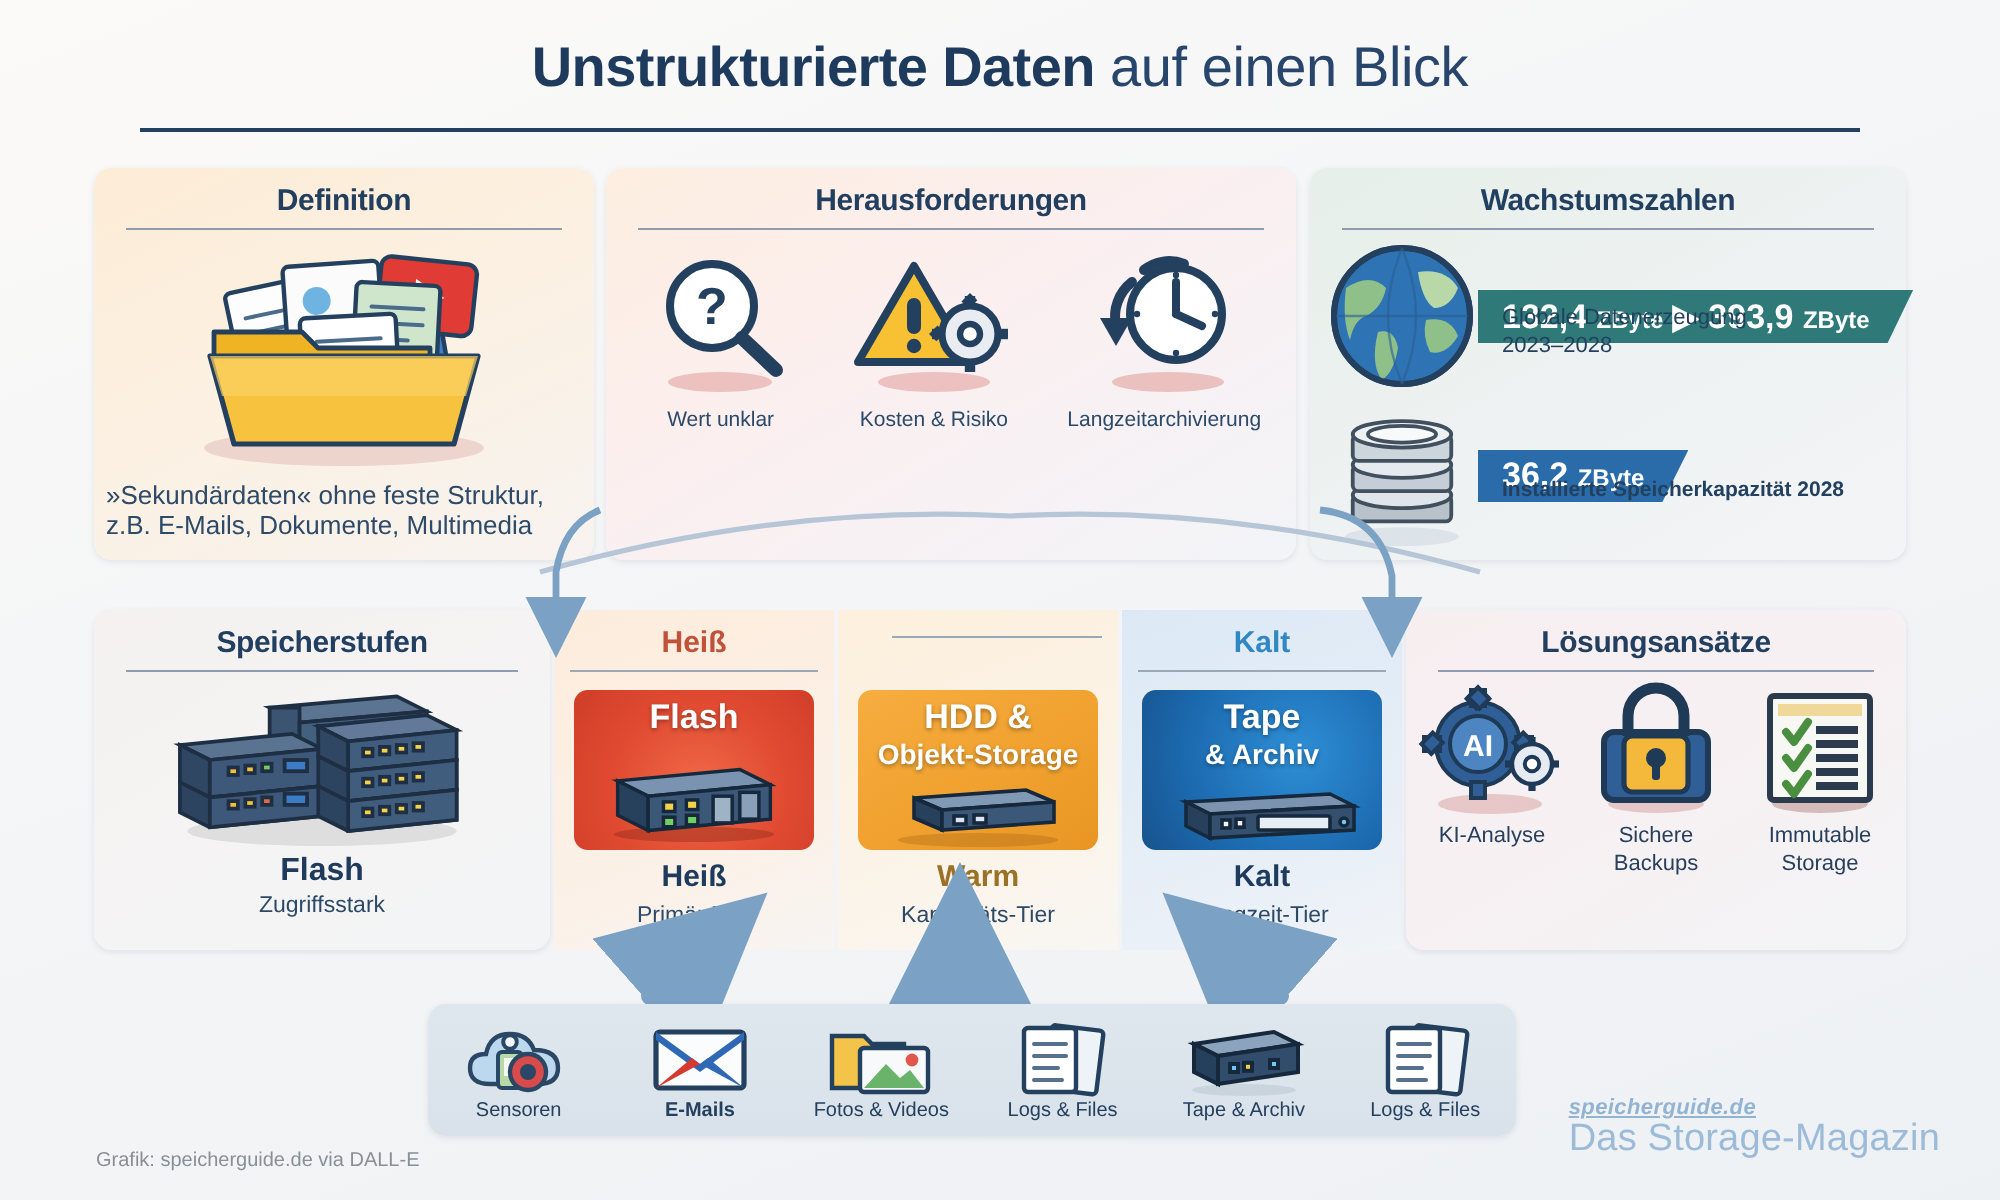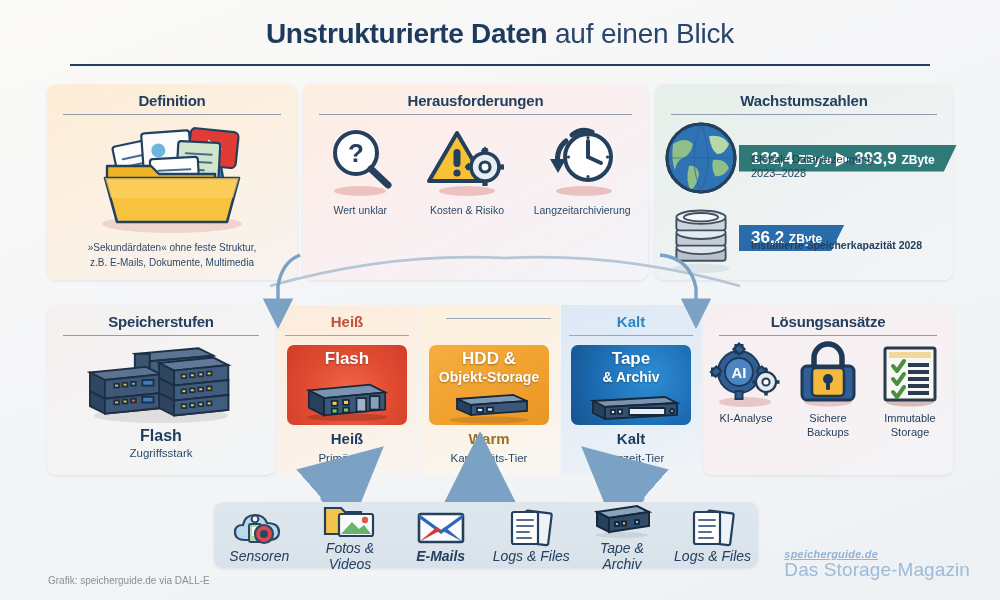--- a/index.html
+++ b/index.html
@@ -40,21 +40,21 @@
     height: 1px; background: #8e9cae; margin: 5px 16px 0 16px;
   }
 
   
   #panel-definition {
     left: 47px; top: 84px; width: 250px; height: 196px;
     background: linear-gradient(155deg, #fdecd6 0%, #fbf1e4 55%, #f7f3f0 100%);
   }
   #def-caption {
     position: absolute; bottom: 10px; left: 6px; right: 6px;
-    text-align: center; font-size: 10px; line-height: 15px; color: #2d4a68;
+    text-align: left; font-size: 13px; line-height: 15px; color: #2d4a68;
   }
   .folder-art { position: absolute; left: 0; right: 0; top: 32px; height: 120px; }
 
   
   #panel-challenges {
     left: 303px; top: 84px; width: 345px; height: 196px;
     background: linear-gradient(150deg, #fdeee0 0%, #fbeff0 45%, #f2f4f8 100%);
   }
   .chal-row {
     position: absolute; top: 38px; left: 4px; right: 4px; height: 150px;
@@ -147,21 +147,21 @@
   
   #sources-bar {
     position:absolute; left:214px; top:502px; width:544px; height:66px;
     background: linear-gradient(180deg,#dfe7ee 0%, #d9e2ea 100%);
     border-radius: 9px;
     display:flex; align-items:center; justify-content:space-around;
     box-shadow: 0 1px 3px rgba(40,60,90,0.10);
   }
   .src-item { width:86px; text-align:center; }
   .src-icon { height:40px; display:flex; align-items:center; justify-content:center; }
-  .src-cap { font-size:14px; color:#24405f; margin-top:1px;font-style:italic; }
+  .src-cap { font-size:10px; color:#24405f; margin-top:1px; }
   .src-cap.bold { font-weight:bold; }
 
   
   #credit {
     position:absolute; left:48px; top:575px; font-size:10px; color:#8a8f96;
   }
   #logo { position:absolute; right:30px; top:548px; text-align:left; }
   #logo .l1 { font-size:11px; font-style:italic; font-weight:bold; color:#93b3d2; letter-spacing:0.2px;text-decoration:underline; }
   #logo .l2 { font-size:19px; color:#9cbbd8; margin-top:-1px; letter-spacing:0.1px; }
 
@@ -623,39 +623,39 @@
           <rect x="21" y="19" width="6" height="9" fill="#f5f7f3"></rect>
           <circle cx="33" cy="26" r="9" fill="#d94a4a" stroke="#2a4765" stroke-width="2.2"></circle>
           <circle cx="33" cy="26" r="4" fill="#2a4765"></circle>
           <circle cx="24" cy="11" r="3.4" fill="#f2f6fa" stroke="#2a4765" stroke-width="2"></circle>
         </svg>
       </div>
       <div class="src-cap">Sensoren</div>
     </div>
     <div class="src-item">
       <div class="src-icon">
+        <svg viewBox="0 0 52 38" width="52" height="38">
+          <rect x="4" y="6" width="44" height="28" rx="2" fill="#fbfcfd" stroke="#23405f" stroke-width="2.6"></rect>
+          <path d="M4 6 L26 22 L48 6 L48 10 L26 26 L4 10 Z" fill="#2f68b5"></path>
+          <path d="M4 34 L22 19 L26 22 L4 34Z" fill="#d6392f"></path>
+          <path d="M48 34 L30 19 L26 22 L48 34Z" fill="#2f68b5"></path>
+        </svg>
+      </div>
+      <div class="src-cap bold">E-Mails</div>
+    </div>
+    <div class="src-item">
+      <div class="src-icon">
         <svg viewBox="0 0 58 38" width="58" height="38">
           <path d="M4 8 L20 8 L24 12 L40 12 L40 34 L4 34 Z" fill="#f3c34a" stroke="#23405f" stroke-width="2.2"></path>
           <rect x="18" y="14" width="34" height="22" rx="2" fill="#f7f9fb" stroke="#23405f" stroke-width="2.2"></rect>
           <path d="M20 34 L31 22 L38 29 L43 25 L50 34 Z" fill="#6ab36a"></path>
           <circle cx="44" cy="20" r="3.2" fill="#e2574c"></circle>
         </svg>
       </div>
       <div class="src-cap">Fotos &amp; Videos</div>
-    </div>
-    <div class="src-item">
-      <div class="src-icon">
-        <svg viewBox="0 0 52 38" width="52" height="38">
-          <rect x="4" y="6" width="44" height="28" rx="2" fill="#fbfcfd" stroke="#23405f" stroke-width="2.6"></rect>
-          <path d="M4 6 L26 22 L48 6 L48 10 L26 26 L4 10 Z" fill="#2f68b5"></path>
-          <path d="M4 34 L22 19 L26 22 L4 34Z" fill="#d6392f"></path>
-          <path d="M48 34 L30 19 L26 22 L48 34Z" fill="#2f68b5"></path>
-        </svg>
-      </div>
-      <div class="src-cap bold">E-Mails</div>
     </div>
     <div class="src-item">
       <div class="src-icon">
         <svg viewBox="0 0 50 38" width="50" height="38">
           <g transform="rotate(7 32 20)">
             <rect x="18" y="4" width="26" height="32" rx="2" fill="#eef3f8" stroke="#23405f" stroke-width="2.2"></rect>
           </g>
           <rect x="6" y="4" width="26" height="32" rx="2" fill="#ffffff" stroke="#23405f" stroke-width="2.2"></rect>
           <g stroke="#55718f" stroke-width="2" stroke-linecap="round">
             <line x1="11" y1="12" x2="27" y2="12"></line>

